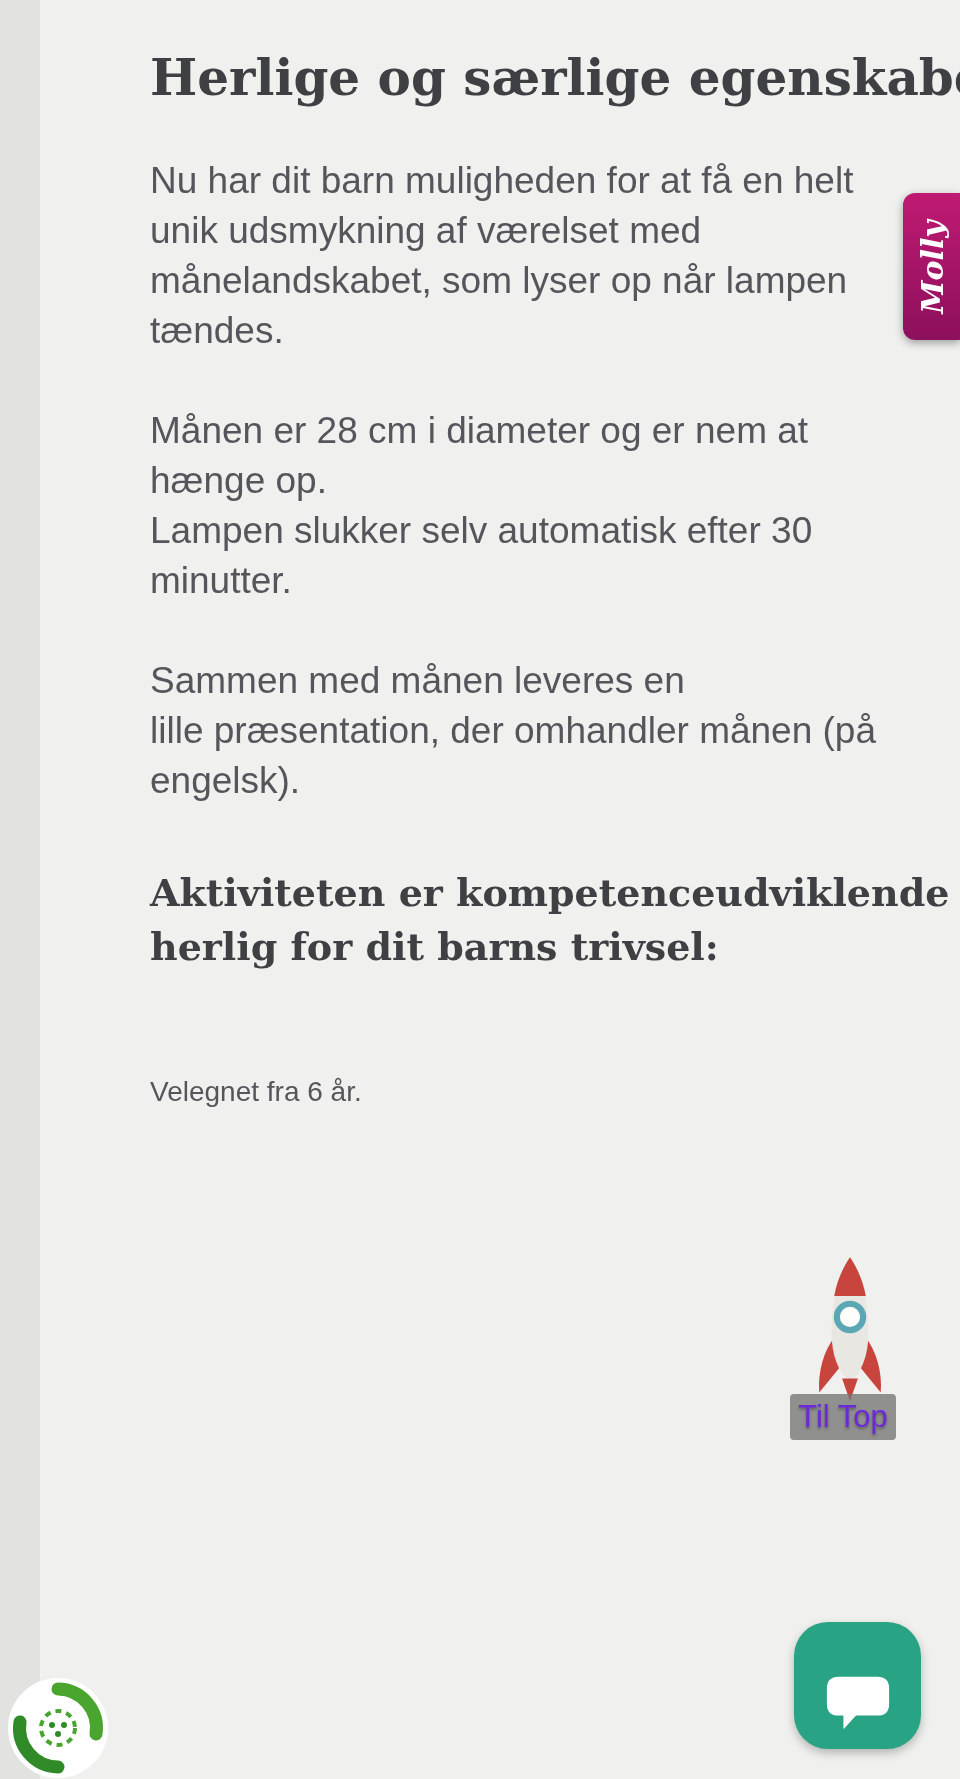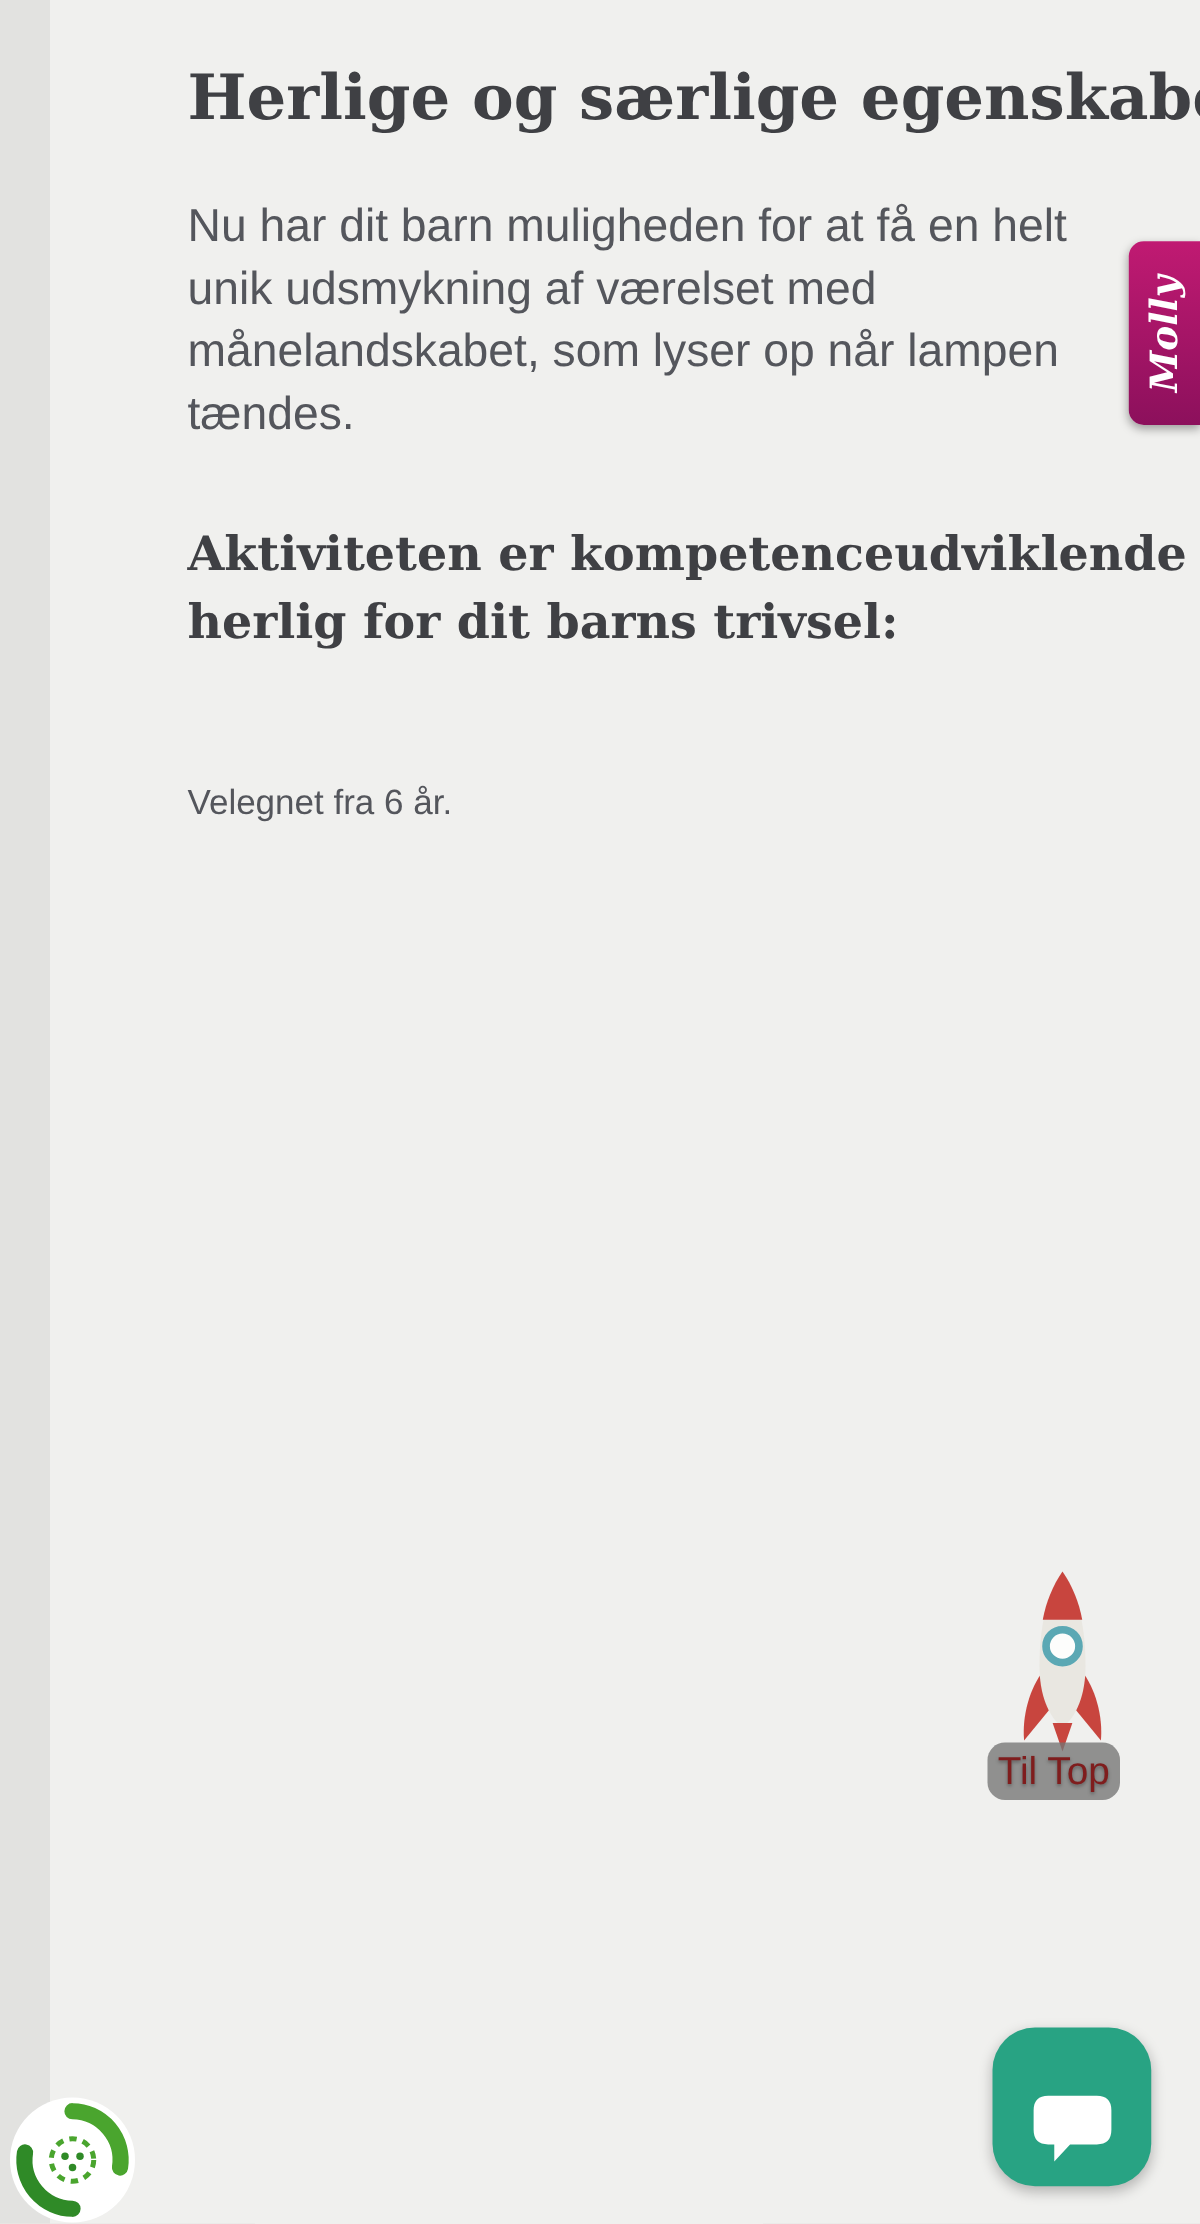--- a/index.html
+++ b/index.html
@@ -90,22 +90,22 @@
   .top-widget svg.rocket{
     display:block;
     margin-left:16px;
     width:88px;height:158px;
   }
   .tiltop-label{
     position:absolute;
     left:0;top:142px;
     width:106px;height:46px;
     background:rgba(117,117,117,0.78);
-    border-radius:14px;
-    color:#7f1d1d;
+    border-radius:4px;
+    color:#6d28d9;
     font-size:31px;
     line-height:46px;
     text-align:center;
     text-shadow:0 2px 3px rgba(0,0,0,0.35);
   }
   
   .chat-btn{
     position:absolute;
     right:39px;top:1622px;
     width:127px;height:127px;
@@ -130,20 +130,25 @@
   }
   .brand-logo svg{display:block;width:104px;height:104px;}
 </style>
 </head>
 <body>
 
 <main class="card">
   <h1 class="page-title">Herlige og særlige egenskaber</h1>
 
   <p class="body-par">Nu har dit barn muligheden for at få en helt unik udsmykning af værelset med månelandskabet, som lyser op når lampen tændes.</p>
+  <p class="body-par">Månen er 28 cm i diameter og er nem at
+hænge op.
+Lampen slukker selv automatisk efter 30 minutter.</p>
+  <p class="body-par">Sammen med månen leveres en
+lille præsentation, der omhandler månen (på engelsk).</p>
 
   <h2 class="benefits-heading">Aktiviteten er kompetenceudviklende og
 herlig for dit barns trivsel:</h2>
 
 
   <p class="age-note">Velegnet fra 6 år.</p>
 </main>
 
 <div class="molly-tab">
   <span class="molly-label">Molly</span>

